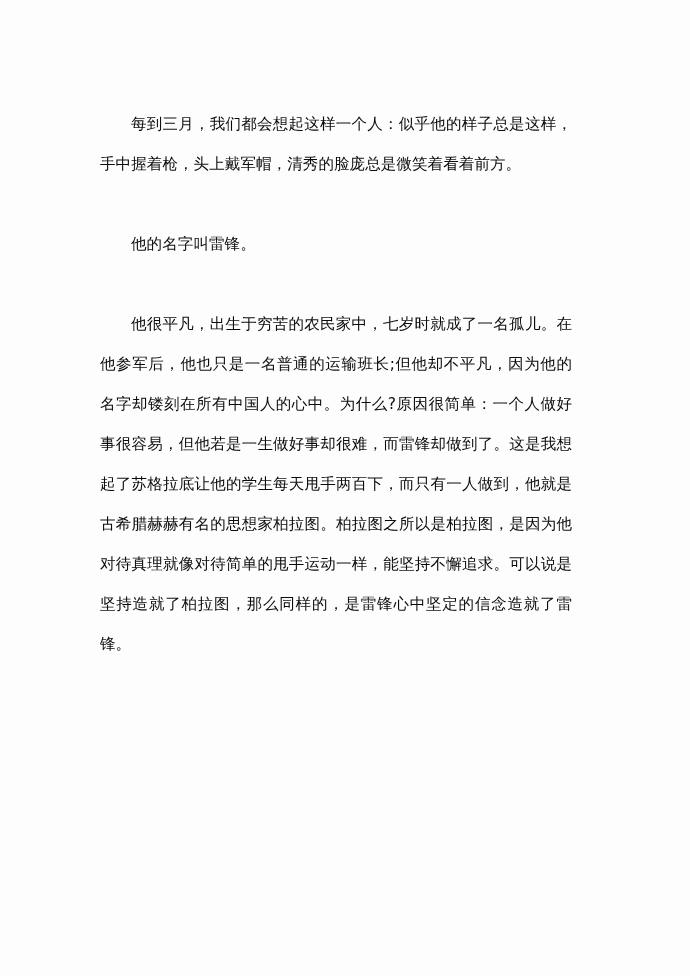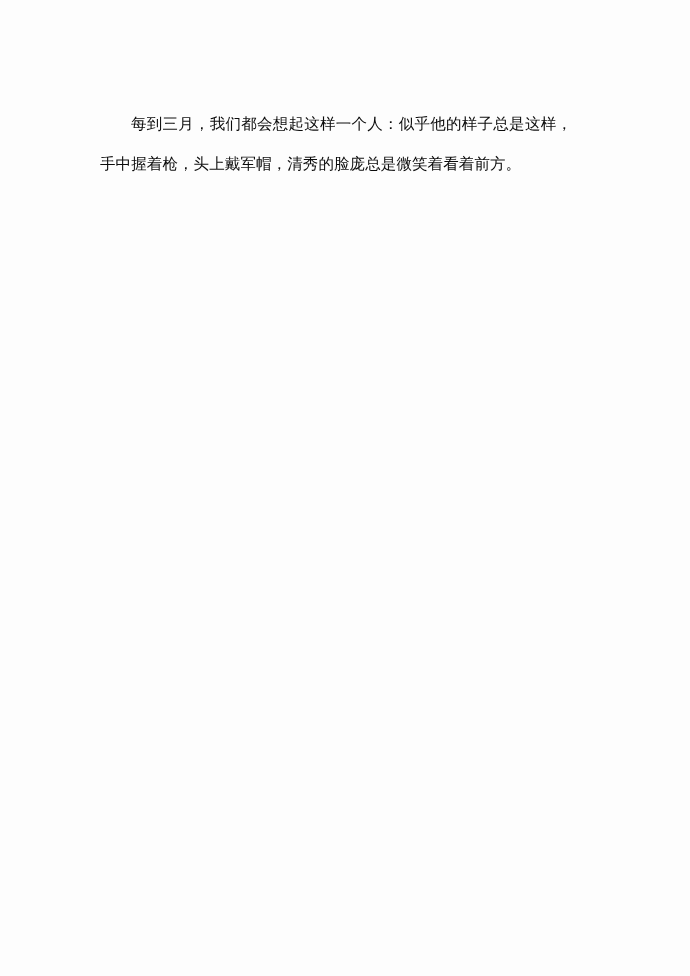--- a/index.html
+++ b/index.html
@@ -48,15 +48,17 @@
   .para:last-child {
     margin-bottom: 0;
   }
 </style>
 </head>
 <body>
 
 <div class="page">
   <div class="doc-body">
     <p class="para">每到三月，我们都会想起这样一个人：似乎他的样子总是这样，手中握着枪，头上戴军帽，清秀的脸庞总是微笑着看着前方。</p>
+    <p class="para">他的名字叫雷锋。</p>
+    <p class="para">他很平凡，出生于穷苦的农民家中，七岁时就成了一名孤儿。在他参军后，他也只是一名普通的运输班长;但他却不平凡，因为他的名字却镂刻在所有中国人的心中。为什么?原因很简单：一个人做好事很容易，但他若是一生做好事却很难，而雷锋却做到了。这是我想起了苏格拉底让他的学生每天甩手两百下，而只有一人做到，他就是古希腊赫赫有名的思想家柏拉图。柏拉图之所以是柏拉图，是因为他对待真理就像对待简单的甩手运动一样，能坚持不懈追求。可以说是坚持造就了柏拉图，那么同样的，是雷锋心中坚定的信念造就了雷锋。</p>
 
   </div>
 </div>
 
 </body></html>

